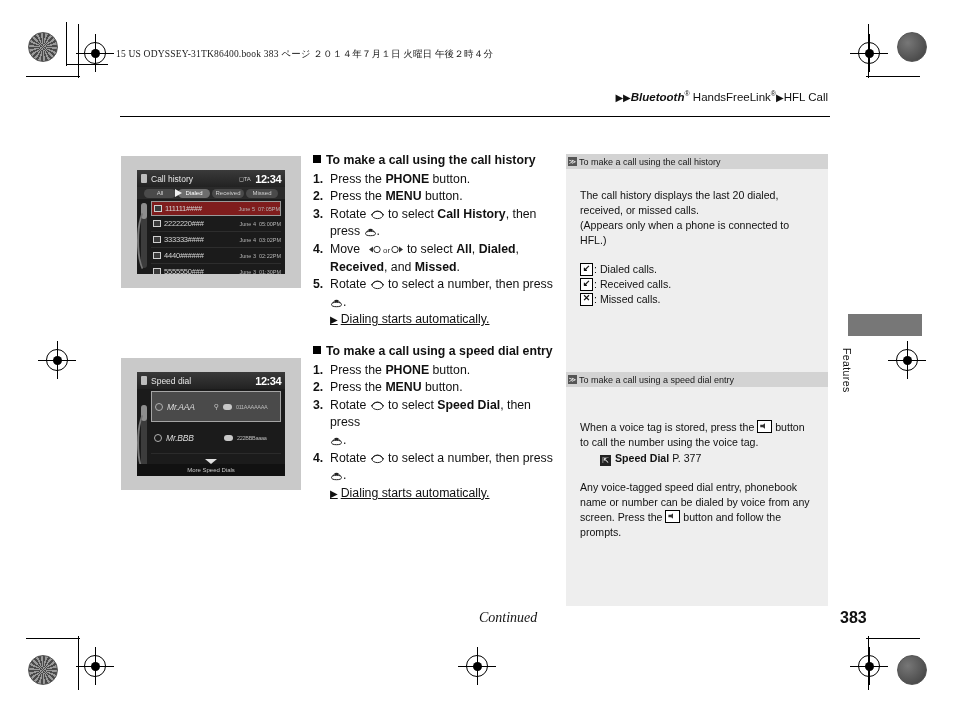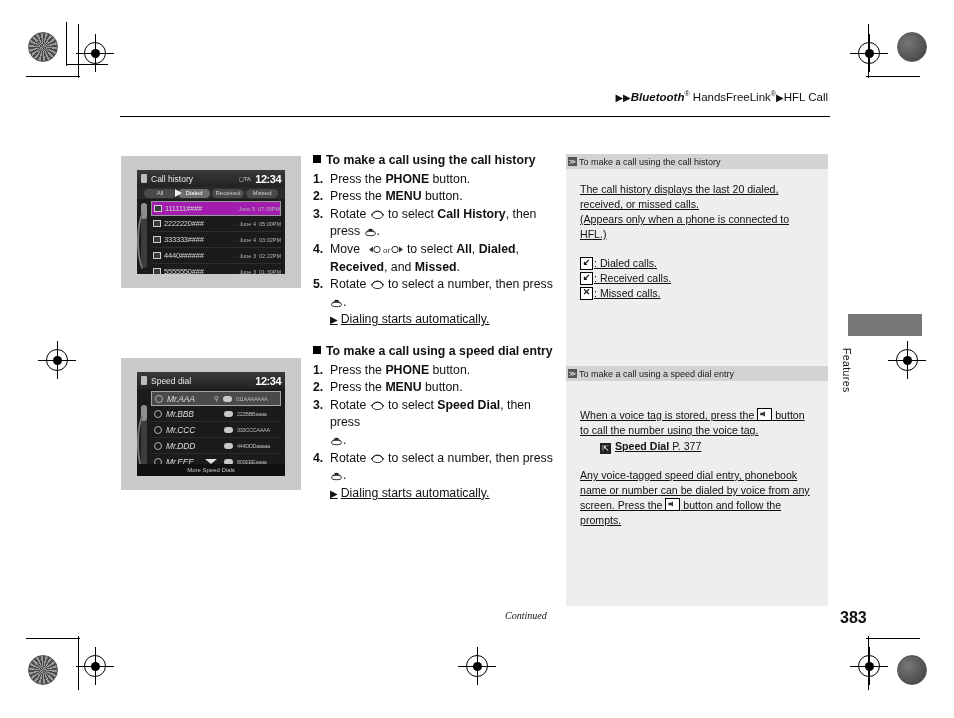--- a/index.html
+++ b/index.html
@@ -118,21 +118,21 @@
     border-bottom: 4px solid transparent;
   }
 
   .list { position: absolute; left: 14px; right: 4px; top: 31px; bottom: 2px; }
   .list-row {
     height: 15px; display: flex; align-items: center;
     border-bottom: 1px solid #2d2d2d;
     font-size: 7.5px; color: #d4d4d4;
   }
   .list-row.sel {
-    background: #a21caf; border: 1px solid #9a9a9a; box-sizing: border-box;
+    background: #7f1d1d; border: 1px solid #9a9a9a; box-sizing: border-box;
   }
   .call-ico {
     width: 8px; height: 7px; margin: 0 3px 0 2px; flex: none;
     background: #cfcfcf;
     clip-path: polygon(0 0,100% 0,100% 100%,0 100%);
     position: relative;
   }
   .call-ico::after {
     content: ""; position: absolute; left: 1px; top: 1px;
     width: 6px; height: 5px; background: #3a3a3a;
@@ -152,21 +152,21 @@
   .arc {
     position: absolute; left: 0px; top: 38px; width: 16px; height: 62px;
     border: 2px solid #777; border-radius: 50%;
     border-right-color: transparent; border-top-color: transparent;
     border-bottom-color: transparent;
   }
 
   
   .sd-list { position: absolute; left: 14px; right: 4px; top: 19px; bottom: 14px; }
   .sd-row {
-    height: 15px; display: flex; align-items: center;
+    height: 31px; display: flex; align-items: center;
     font-size: 8.5px; color: #dcdcdc;
     border-bottom: 1px solid #2b2b2b;
   }
   .sd-row.sel {
     background: #4a4a4a; border: 1px solid #a5a5a5; box-sizing: border-box;
   }
   .sd-bullet {
     width: 6px; height: 6px; border: 1px solid #b0b0b0; border-radius: 50%;
     margin: 0 4px 0 3px; flex: none;
   }
@@ -232,22 +232,22 @@
     display: flex; align-items: center;
     font-size: 9px; color: #1a1a1a;
     padding-left: 2px; box-sizing: border-box;
   }
   .sb-head .mk {
     display: inline-block; width: 9px; height: 9px; background: #555;
     color: #fff; font-size: 7px; line-height: 9px; text-align: center;
     margin-right: 2px; flex: none;
   }
   .sb-body {
-    padding: 13px 12px 0 14px;
-    font-size: 10.6px; line-height: 15px; color: #111; text-decoration: underline;
+    padding: 19px 12px 0 14px;
+    font-size: 10.6px; line-height: 15px; color: #111;
   }
   .sb-body p { margin: 0; }
   .sb-gap { height: 14px; }
   .icon-line { display: flex; align-items: flex-start; }
   .cal-ico {
     width: 11px; height: 11px; border: 1.3px solid #000;
     margin: 1px 1px 0 0; flex: none; position: relative; background: #fff;
   }
   .cal-ico .gl {
     position: absolute; left: 1px; top: 0px; right: 1px; bottom: 0;
@@ -276,22 +276,22 @@
     width: 74px; height: 22px; background: #777;
   }
   .sidetab-label {
     position: absolute; left: 841px; top: 348px;
     font-size: 10.5px; color: #111;
     writing-mode: vertical-rl;
     letter-spacing: 0.4px;
   }
 
   .continued {
-    position: absolute; left: 505px; top: 610px;
-    font-size: 10px; font-style: italic; color: #111;
+    position: absolute; left: 479px; top: 610px;
+    font-size: 14px; font-style: italic; color: #111;
     font-family: "Liberation Serif", serif;
   }
   .pageno {
     position: absolute; left: 840px; top: 609px;
     font-size: 16px; font-weight: bold; color: #111;
   }
 </style>
 </head>
 <body>
 
@@ -328,20 +328,23 @@
   <div class="mark-line" style="left:78px; top:24px; width:1px; height:54px;"></div>
   <div class="mark-line" style="left:26px; top:638px; width:54px; height:1px;"></div>
   <div class="mark-line" style="left:78px; top:636px; width:1px; height:54px;"></div>
   <div class="mark-line" style="left:866px; top:76px; width:54px; height:1px;"></div>
   <div class="mark-line" style="left:868px; top:24px; width:1px; height:54px;"></div>
   <div class="mark-line" style="left:866px; top:638px; width:54px; height:1px;"></div>
   <div class="mark-line" style="left:868px; top:636px; width:1px; height:54px;"></div>
   <div class="mark-line" style="left:66px; top:64px; width:42px; height:1px;"></div>
   <div class="mark-line" style="left:66px; top:22px; width:1px; height:44px;"></div>
 
+  <div class="print-header">
+    <span>15 US ODYSSEY-31TK86400.book   383 ページ   ２０１４年７月１日   火曜日   午後２時４分</span>
+  </div>
 
   <div class="breadcrumb">
     <span class="tri">▶▶</span><span class="bt">Bluetooth</span><sup>®</sup><span> HandsFreeLink</span><sup>®</sup><span class="tri">▶</span><span>HFL Call</span>
   </div>
   <div class="rule"></div>
 
   <div class="shot shot1">
     <div class="shot-inner">
       <div class="nav-title">
         <span class="ph-ico"></span>

